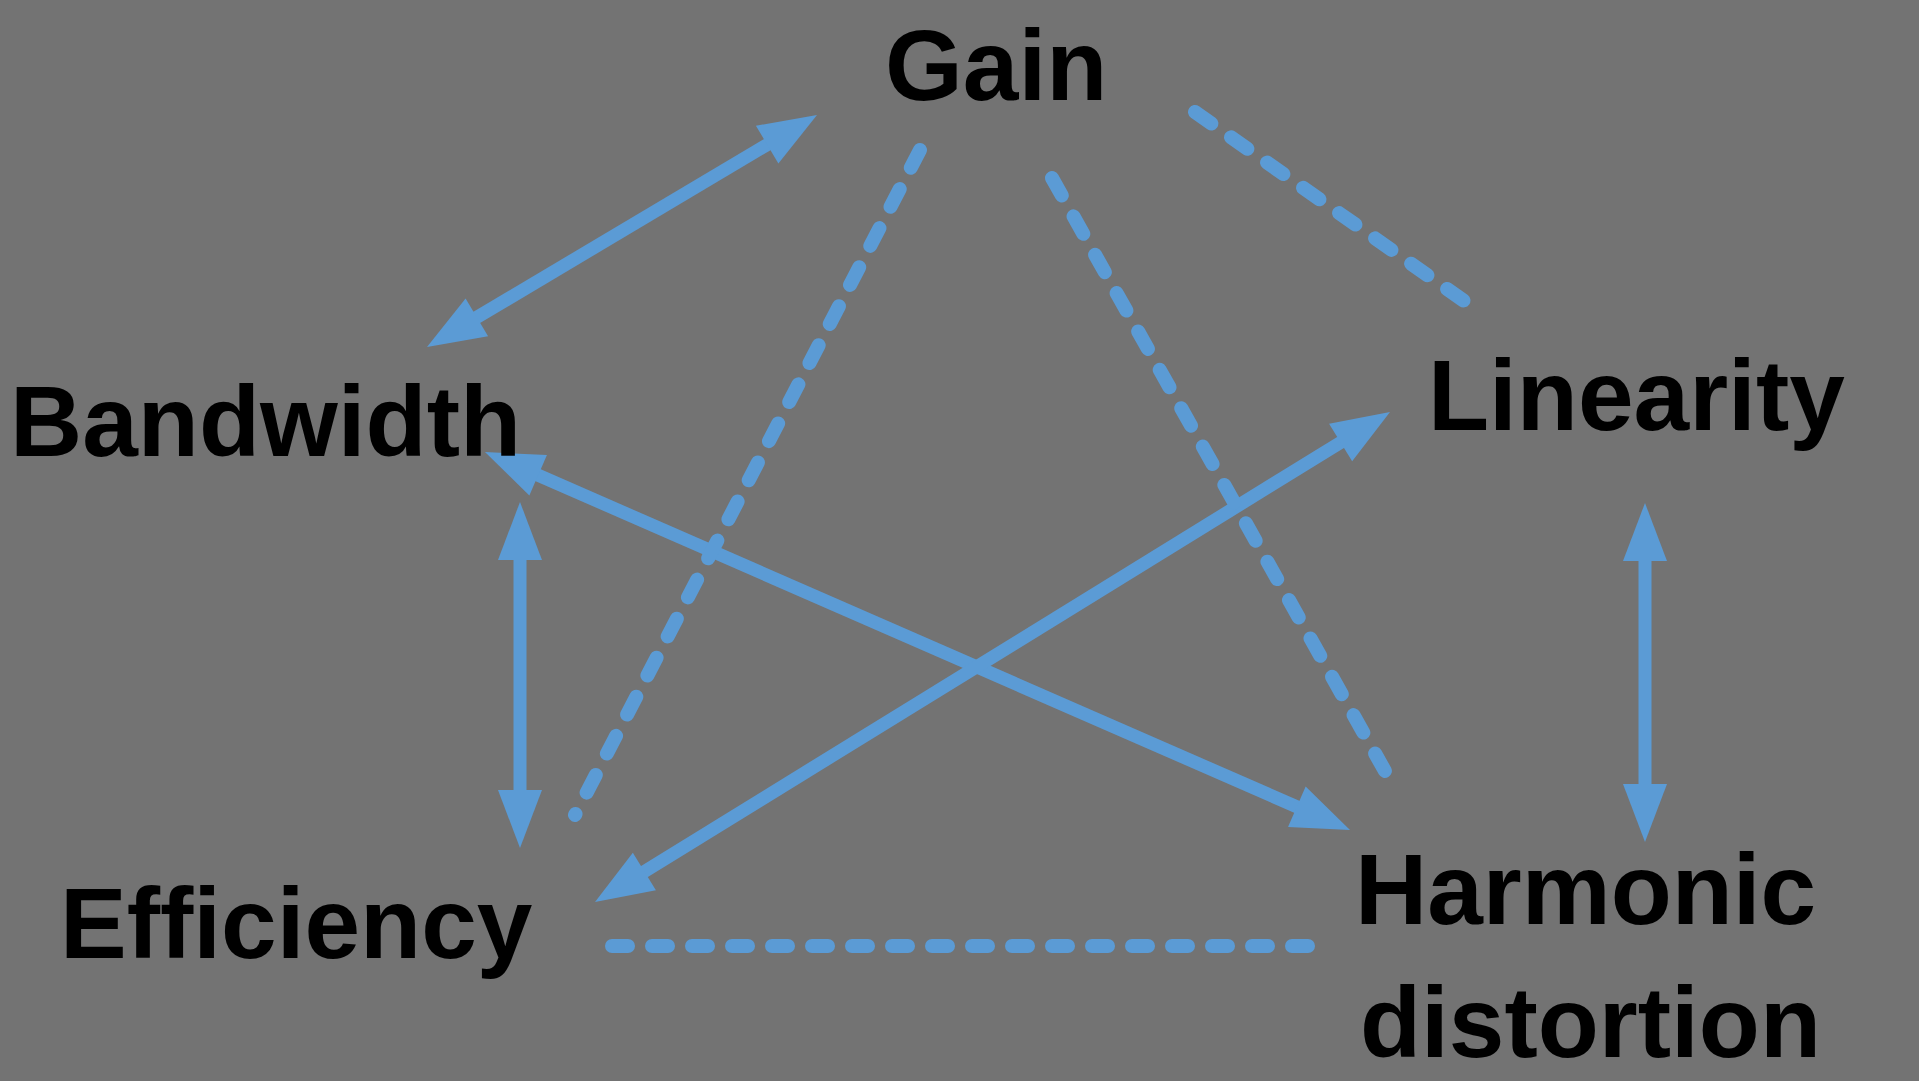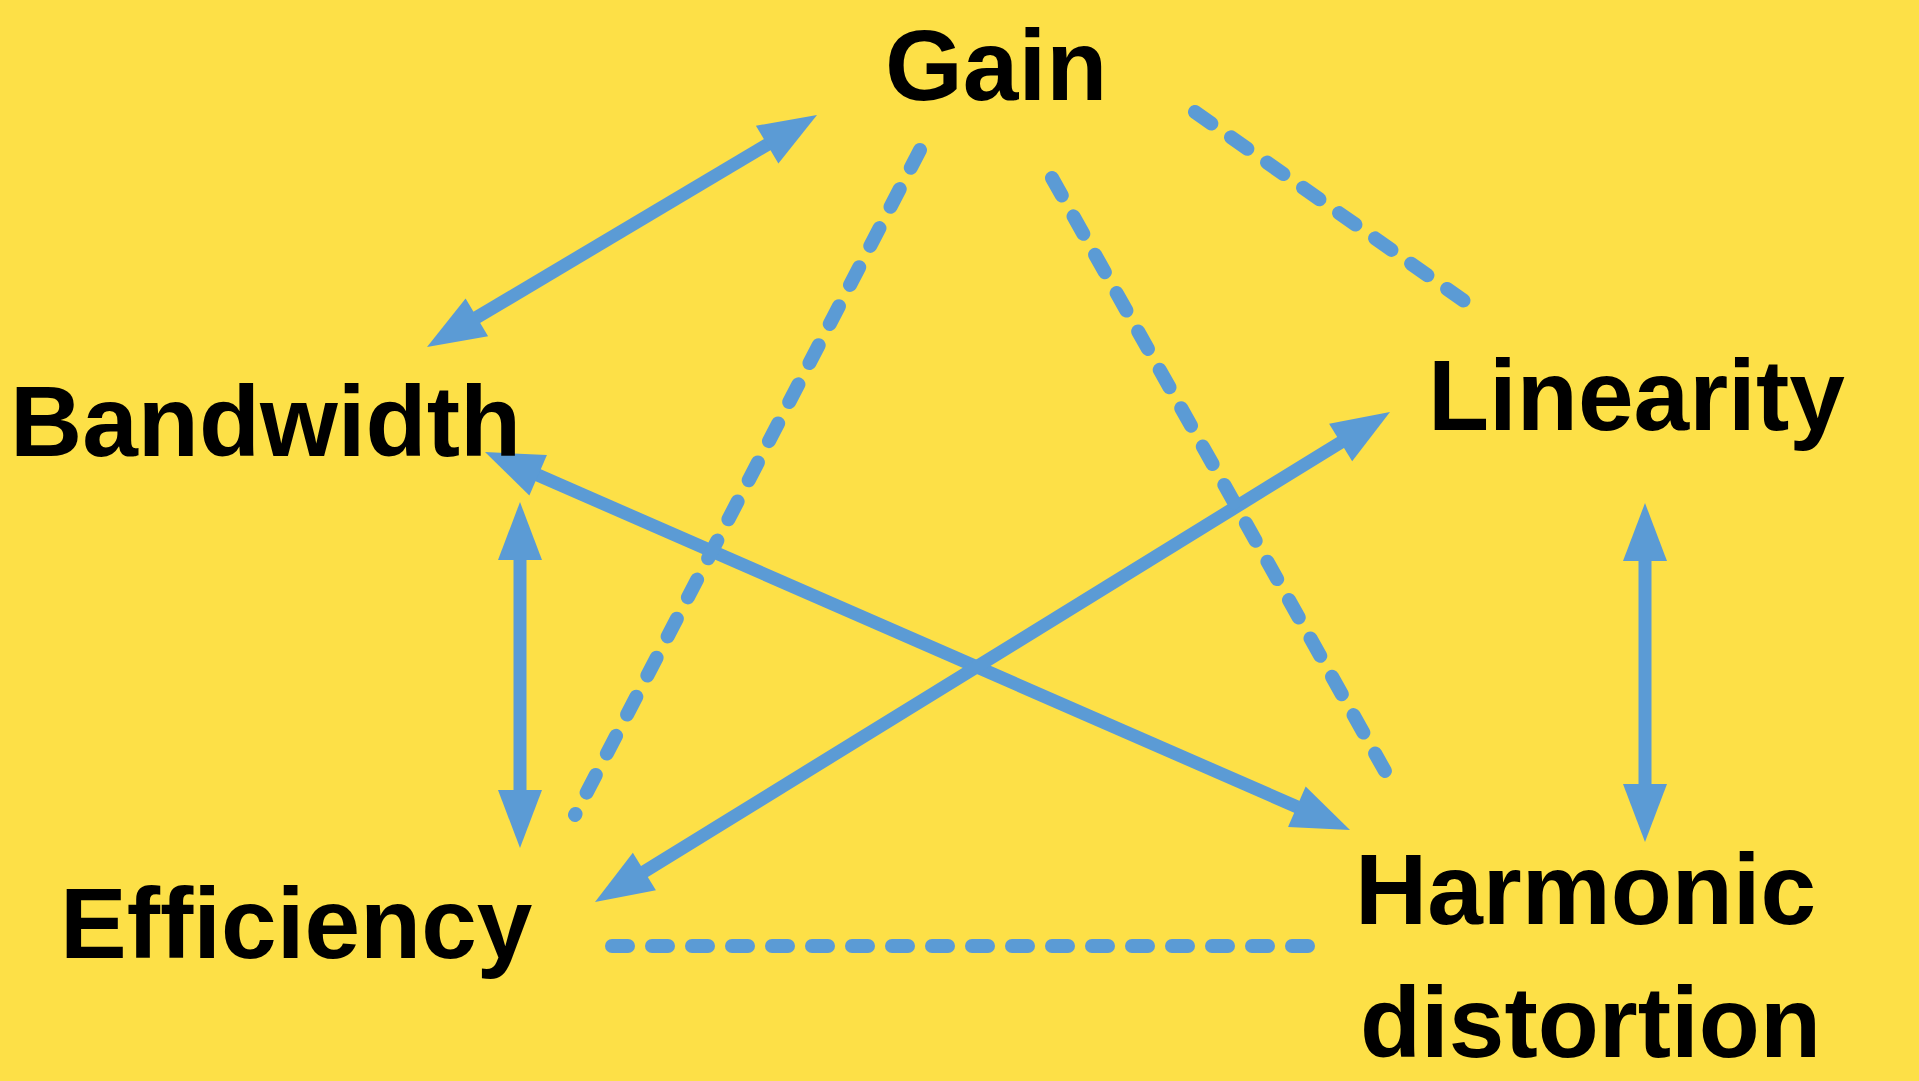--- a/index.html
+++ b/index.html
@@ -4,21 +4,21 @@
 <style>
   html, body {
     margin: 0;
     padding: 0;
     background: #FFFFFF;
   }
   .stage {
     position: relative;
     width: 1919px;
     height: 1081px;
-    background: #fde047;
+    background: #737373;
     overflow: hidden;
   }
   svg.diagram {
     display: block;
     width: 1919px;
     height: 1081px;
   }
   text.node-label {
     font-family: "Liberation Sans", "DejaVu Sans", sans-serif;
     font-weight: bold;

